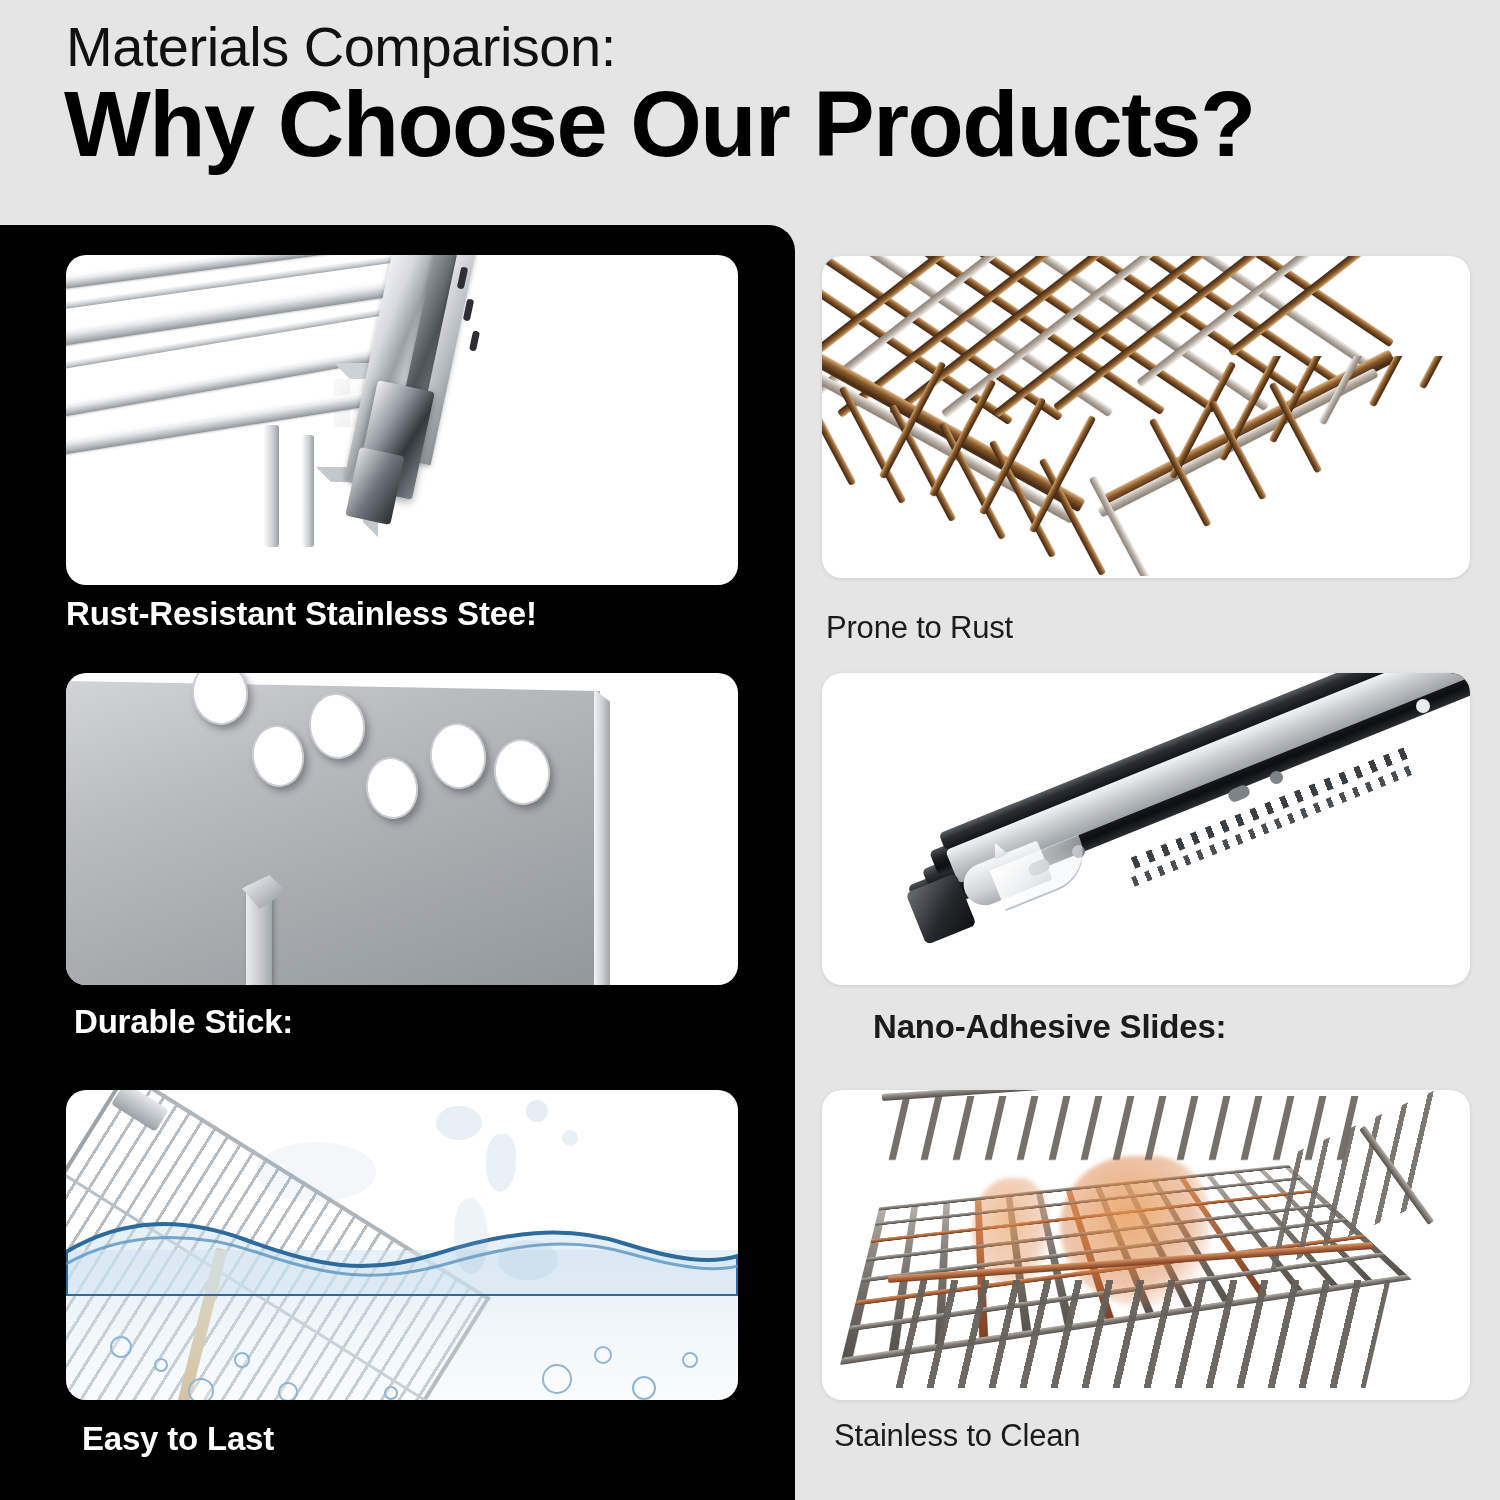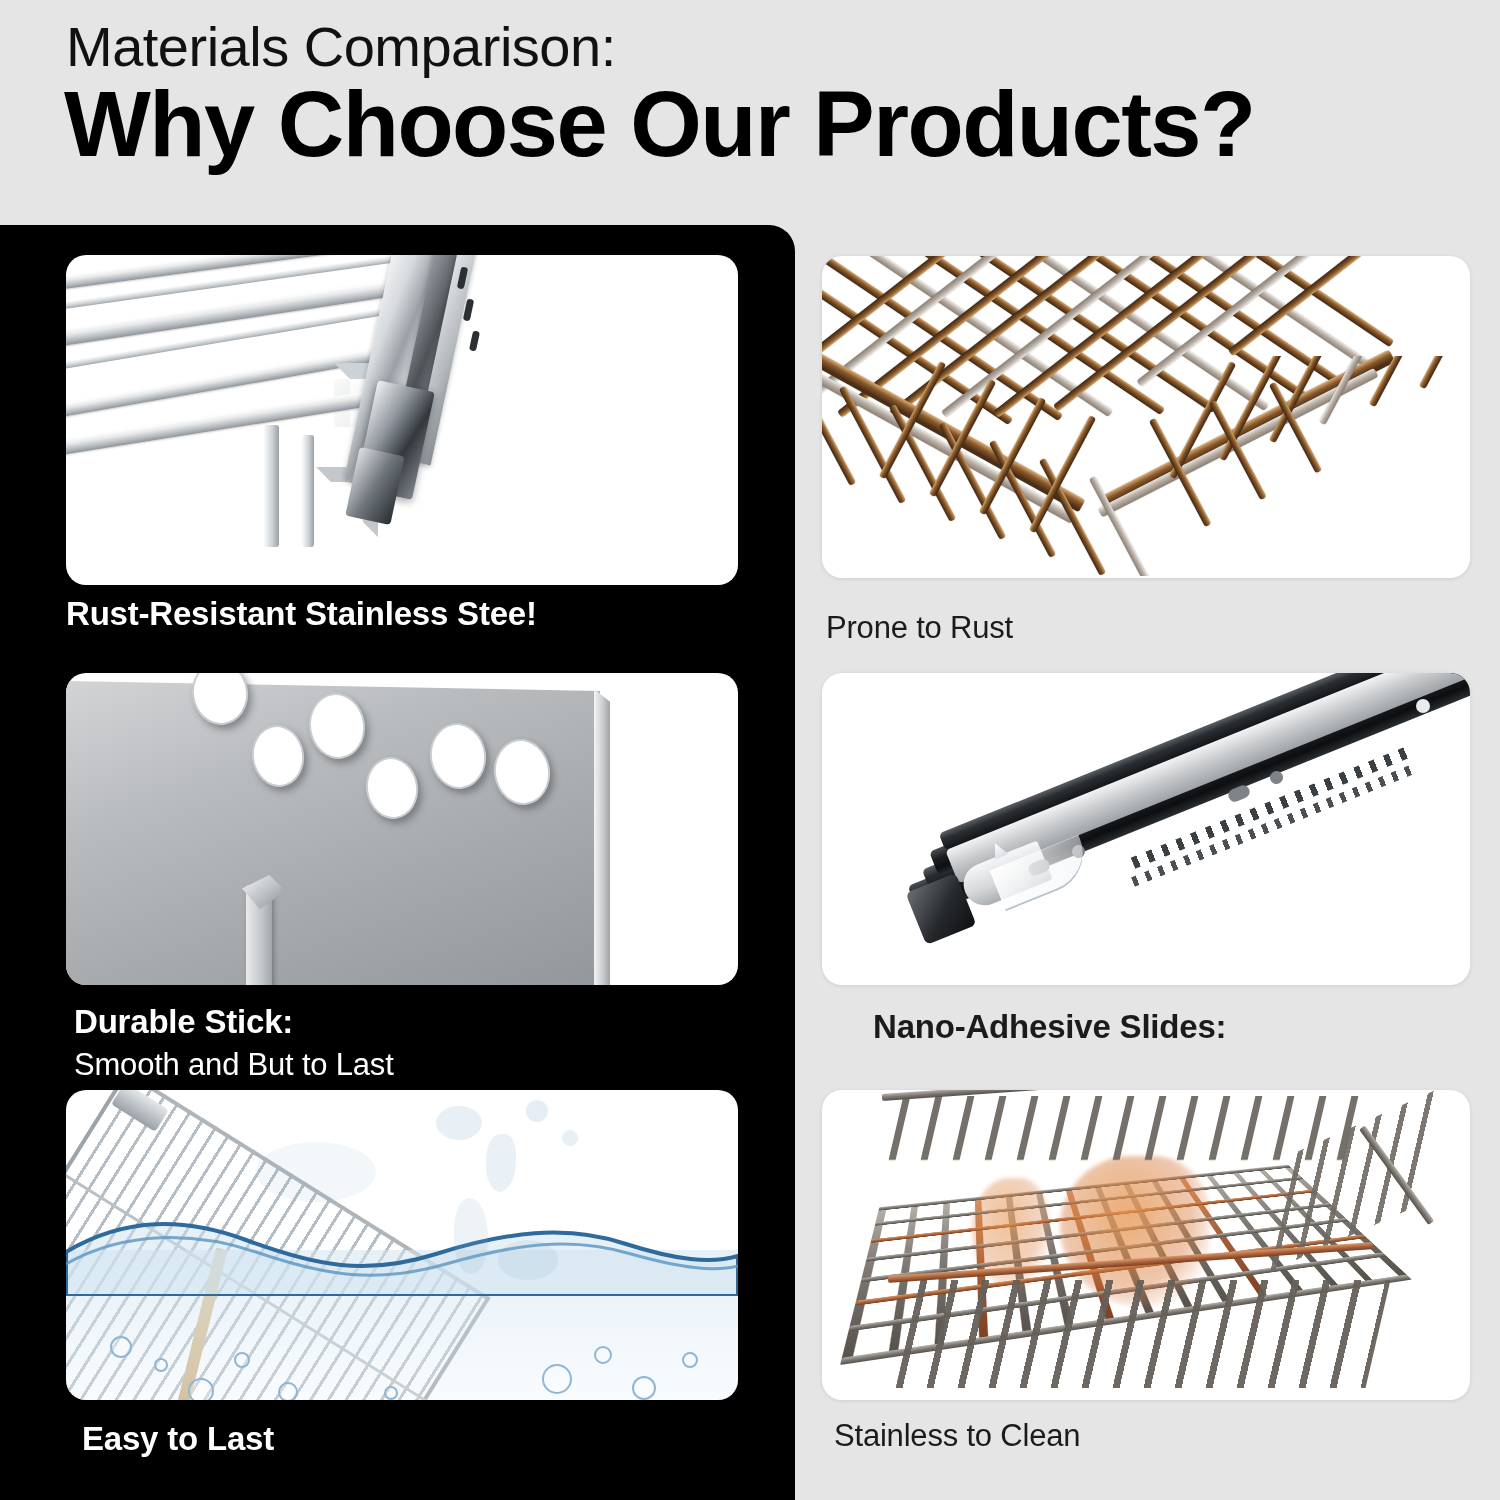--- a/index.html
+++ b/index.html
@@ -416,21 +416,20 @@
     <div class="bk bk-wire" style="left:540px; top:34px; width:118px; height:7px; transform:rotate(54deg);"></div>
   </div>
 </div>
 
 <div class="cap cap-light" id="cap-l1">
   <div class="cap-title">Rust-Resistant Stainless Stee!</div>
 </div>
 
 <div class="cap cap-light" id="cap-l2">
   <div class="cap-title">Durable Stick:</div>
-  <div class="cap-sub">Smooth and But to Last</div>
 </div>
 
 <div class="cap cap-light" id="cap-l3">
   <div class="cap-title">Easy to Last</div>
 </div>
 
 <div class="cap cap-dark" id="cap-r1">
   <div class="cap-sub">Prone to Rust</div>
 </div>
 

